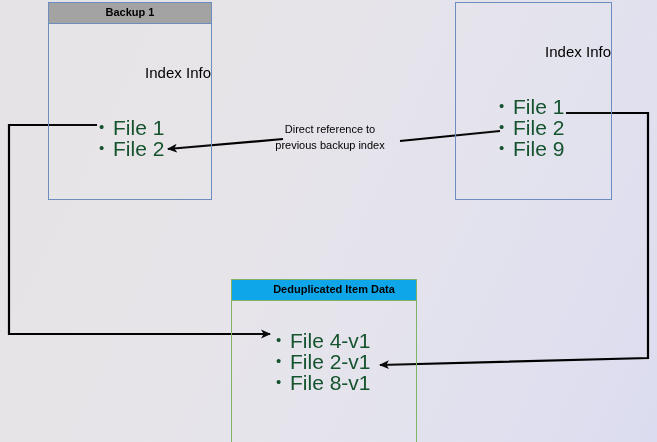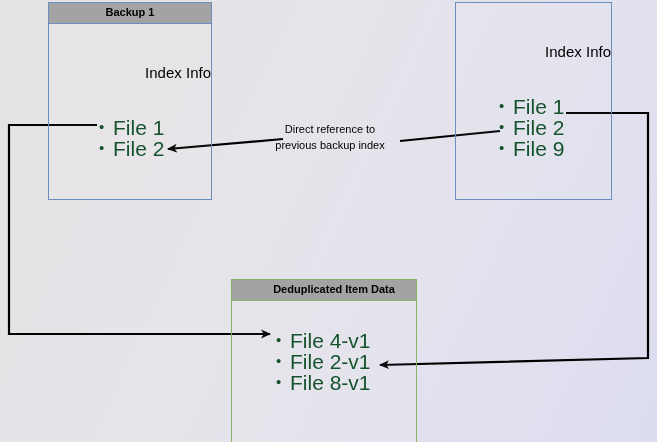--- a/index.html
+++ b/index.html
@@ -42,21 +42,21 @@
     height: 21px;
     line-height: 19px;
     text-align: center;
     font-size: 11px;
     font-weight: bold;
     color: #000000;
     background: #a3a3a3;
     border-bottom: 1px solid #6c8ebf;
   }
   .node.green .node-header {
-    background: #a3a3a3;
+    background: #0ea5e9;
     border-bottom-color: #82b366;
     padding-left: 20px;
   }
   .node-body {
     position: relative;
     height: calc(100% - 21px);
   }
   .node-caption {
     position: absolute;
     left: 0;

